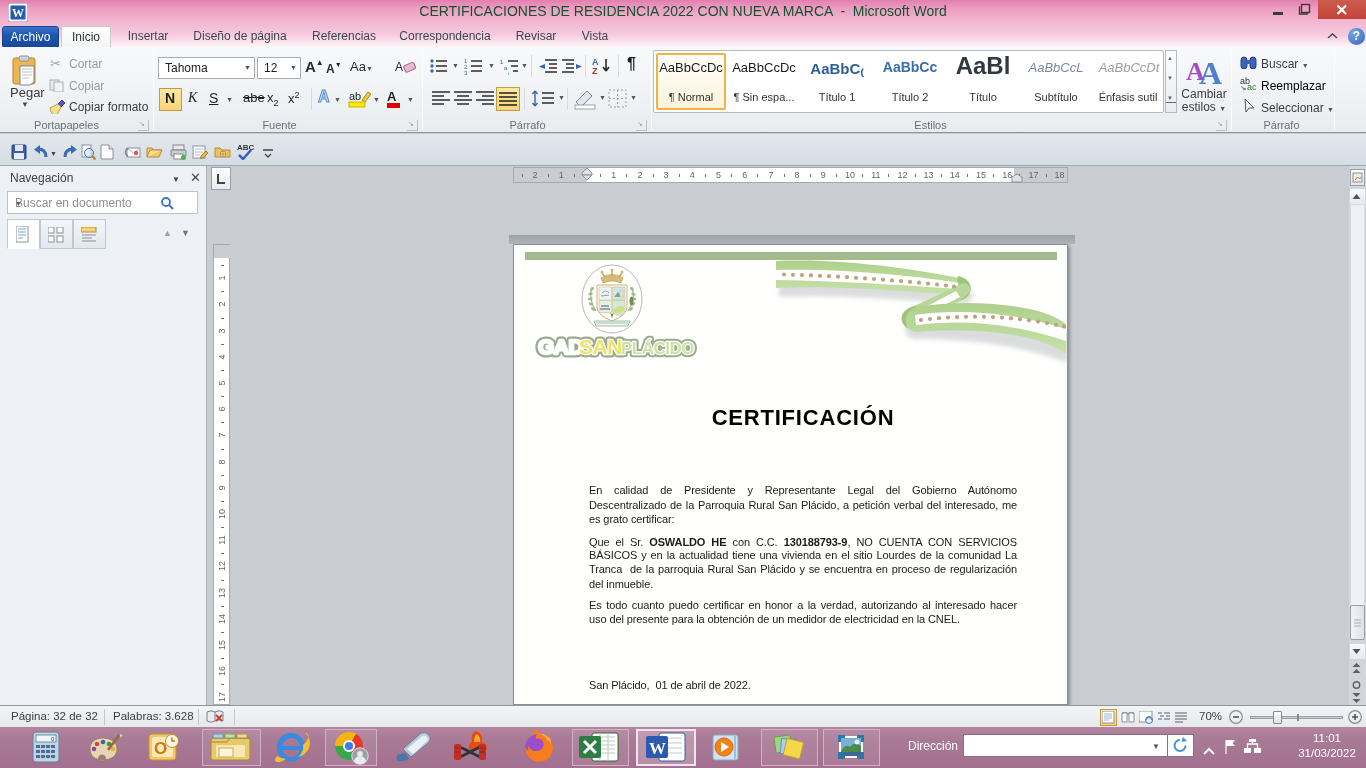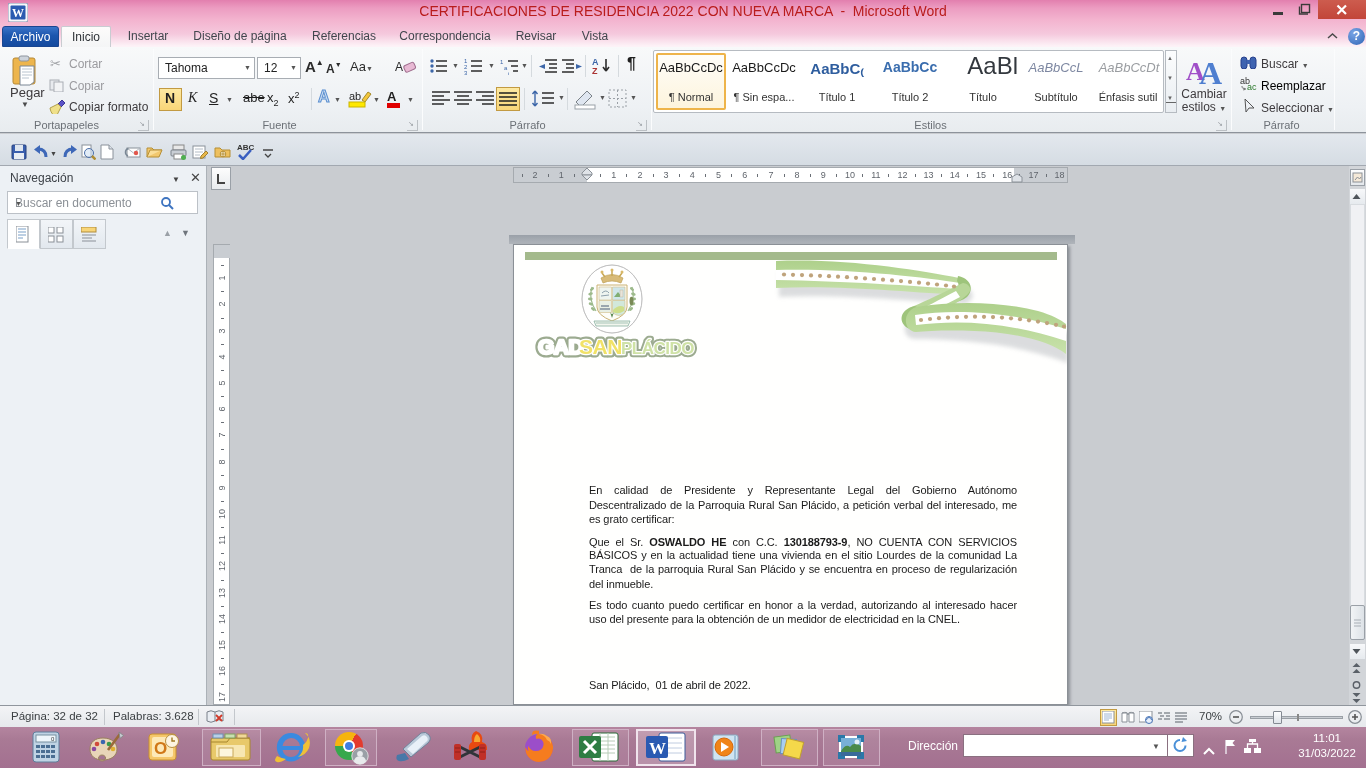--- a/index.html
+++ b/index.html
@@ -1,20 +1,20 @@
 <!DOCTYPE html>
 <html><head><meta charset="utf-8">
 <style>
 *{margin:0;padding:0;box-sizing:border-box}
 html,body{width:1366px;height:768px;overflow:hidden}
 body{font-family:"Liberation Sans",sans-serif;position:relative;background:#c9ccd0}
 .abs{position:absolute}
 
 #header{left:0;top:0;width:1366px;height:47px;background:linear-gradient(#e27fae 0,#ec9cc1 8px,#f3b4cf 20px,#f5c9dd 34px,#fdf2f7 46px)}
-#title{left:0;top:3px;width:1366px;text-align:center;font-size:14px;color:#b91c1c}
+#title{left:0;top:3px;width:1366px;text-align:center;font-size:14px;color:#14532d}
 #wicon{left:8px;top:3px;width:20px;height:19px}
 #closebtn{left:1318px;top:0;width:48px;height:19px;background:linear-gradient(#cd5c4e,#c24539);color:#fff}
 #minbtn{left:1264px;top:0px;width:27px;height:19px;color:#3a3a3a;font-size:14px;text-align:center}
 #maxbtn{left:1291px;top:0px;width:27px;height:19px}
 #ribchev{left:1326px;top:31px;width:13px;height:11px;color:#555;font-size:9px}
 #helpbtn{left:1348px;top:28px;width:17px;height:17px;border-radius:50%;background:radial-gradient(circle at 35% 30%,#7aa6e6,#2f64b5);color:#fff;font-weight:bold;font-size:12px;text-align:center;line-height:17px}
 
 .tab{top:26px;height:21px;font-size:12px;color:#41464d;text-align:center;line-height:21px}
 #tab-archivo{left:2px;width:57px;background:linear-gradient(#3a74c8,#1d56ae 45%,#154a9e);color:#fff;border-radius:3px 3px 0 0;border:1px solid #1a4691}
 #tab-inicio{left:61px;width:50px;background:linear-gradient(#fdfcfb,#f4f5f6);border:1px solid #c8ccd1;border-bottom:none;border-radius:2px 2px 0 0;color:#2f3338}
@@ -241,21 +241,21 @@
 <div class="abs" style="left:653px;top:50px;width:511px;height:63px;background:#fff;border:1px solid #b6bbc1;border-radius:2px"></div>
 <div class="abs" style="left:656px;top:53px;width:70px;height:57px;background:linear-gradient(#fefdf8,#fdf4dd);border:2px solid #eeb44a;border-radius:2px"></div>
 <div class="abs" style="left:656px;top:60px;width:70px;text-align:center;font-size:13px;color:#1a1a1a">AaBbCcDc</div>
 <div class="abs" style="left:656px;top:91px;width:70px;text-align:center;font-size:11px;color:#333">¶ Normal</div>
 <div class="abs" style="left:729px;top:60px;width:70px;text-align:center;font-size:13px;color:#1a1a1a">AaBbCcDc</div>
 <div class="abs" style="left:729px;top:91px;width:70px;text-align:center;font-size:11px;color:#333">¶ Sin espa...</div>
 <div class="abs" style="left:802px;top:58px;width:70px;text-align:center;font-size:15px;font-weight:bold;color:#2e5d9e">AaBbC₍</div>
 <div class="abs" style="left:802px;top:91px;width:70px;text-align:center;font-size:11px;color:#333">Título 1</div>
 <div class="abs" style="left:875px;top:59px;width:70px;text-align:center;font-size:14px;font-weight:bold;color:#3a6dae">AaBbCc</div>
 <div class="abs" style="left:875px;top:91px;width:70px;text-align:center;font-size:11px;color:#333">Título 2</div>
-<div class="abs" style="left:948px;top:52px;width:70px;text-align:right;font-size:24px;font-weight:400;color:#33383e;font-family:'Liberation Sans'">AaBl</div>
+<div class="abs" style="left:948px;top:52px;width:70px;text-align:center;font-size:24px;font-weight:700;color:#33383e;font-family:'Liberation Sans'">AaBl</div>
 <div class="abs" style="left:948px;top:91px;width:70px;text-align:center;font-size:11px;color:#333">Título</div>
 <div class="abs" style="left:1021px;top:60px;width:70px;text-align:center;font-size:13px;font-style:italic;color:#7d87a1">AaBbCcL</div>
 <div class="abs" style="left:1021px;top:91px;width:70px;text-align:center;font-size:11px;color:#333">Subtítulo</div>
 <div class="abs" style="left:1094px;top:60px;width:70px;text-align:center;font-size:13px;font-style:italic;color:#9a9da1">AaBbCcDt</div>
 <div class="abs" style="left:1094px;top:91px;width:68px;text-align:center;font-size:11px;color:#333">Énfasis sutil</div>
 <div class="abs" style="left:1165px;top:50px;width:12px;height:63px;border:1px solid #b6bbc1;background:linear-gradient(#fcfdfe,#e9edf1)"></div>
 <div class="abs" style="left:1167px;top:55px;font-size:6px;color:#666">▲</div>
 <div class="abs" style="left:1167px;top:75px;font-size:6px;color:#666">▼</div>
 <div class="abs" style="left:1167px;top:95px;font-size:6px;color:#666">▼</div>
 <div class="abs" style="left:1166px;top:102px;width:10px;height:1px;background:#666"></div>
@@ -487,20 +487,21 @@
         <text x="4" y="23" font-size="21" stroke="#9cab90" stroke-width="7" stroke-linejoin="round" fill="none">GAD</text>
         <text x="45" y="23" font-size="21" stroke="#9cab90" stroke-width="7" stroke-linejoin="round" fill="none">SAN</text>
         <text x="87" y="23" font-size="17" stroke="#9cab90" stroke-width="6.5" stroke-linejoin="round" fill="none">PLÁCIDO</text>
         <text x="4" y="23" font-size="21" stroke="#ffffff" stroke-width="2.6" stroke-linejoin="round" fill="#ffffff">GAD</text>
         <text x="45" y="23" font-size="21" stroke="#ffffff" stroke-width="2.6" stroke-linejoin="round" fill="#f1e267">SAN</text>
         <text x="87" y="23" font-size="17" stroke="#ffffff" stroke-width="2.4" stroke-linejoin="round" fill="#cfe2a6">PLÁCIDO</text>
         <text x="45" y="23" font-size="21" fill="#f1e267" stroke="none">SAN</text>
         <text x="87" y="23" font-size="17" fill="#cfe2a6" stroke="none">PLÁCIDO</text>
       </g>
     </svg>
+    <div class="abs" style="left:75px;top:160px;width:428px;text-align:center;font-size:22px;font-weight:bold;color:#000;letter-spacing:.8px">CERTIFICACIÓN</div>
     <div id="doctext">
       <div class="dline jl" style="top:239px">En calidad de Presidente y Representante Legal del Gobierno Autónomo</div>
       <div class="dline jl" style="top:253.5px">Descentralizado de la Parroquia Rural San Plácido, a petición verbal del interesado, me</div>
       <div class="dline" style="top:268px">es grato certificar:</div>
       <div class="dline jl" style="top:291px">Que el Sr. <b>OSWALDO HE</b> con C.C. <b>130188793-9</b>, NO CUENTA CON SERVICIOS</div>
       <div class="dline jl" style="top:304px">BÁSICOS y en la actualidad tiene una vivienda en el sitio Lourdes de la comunidad La</div>
       <div class="dline jl" style="top:318px">Tranca&nbsp; de la parroquia Rural San Plácido y se encuentra en proceso de regularización</div>
       <div class="dline" style="top:332.5px">del inmueble.</div>
       <div class="dline jl" style="top:354px">Es todo cuanto puedo certificar en honor a la verdad, autorizando al interesado hacer</div>
       <div class="dline" style="top:368px">uso del presente para la obtención de un medidor de electricidad en la CNEL.</div>

